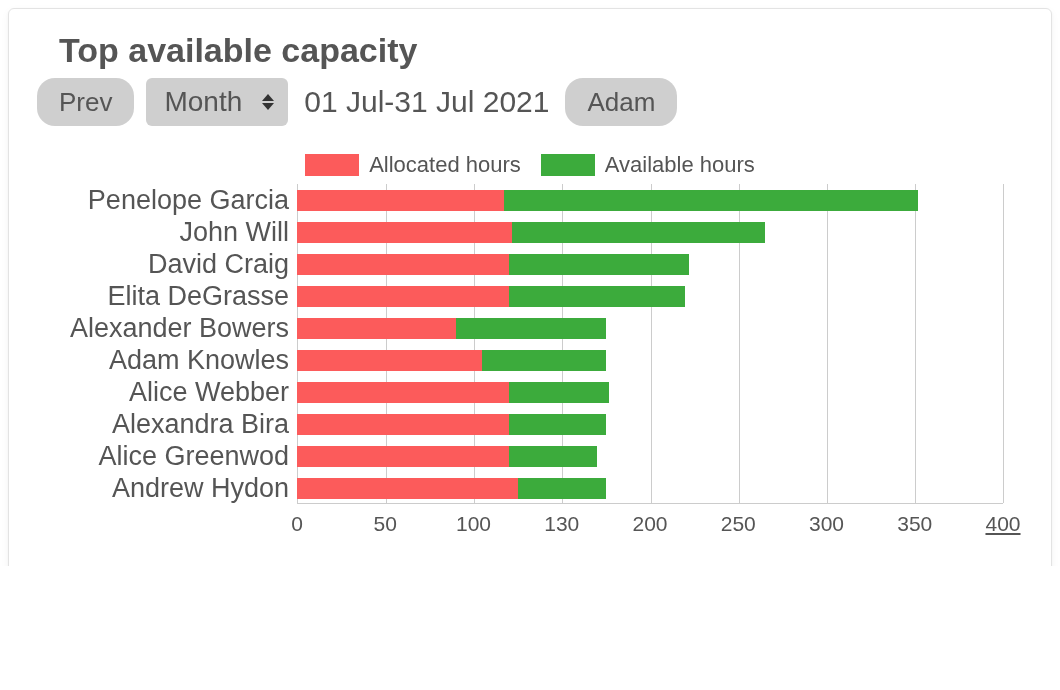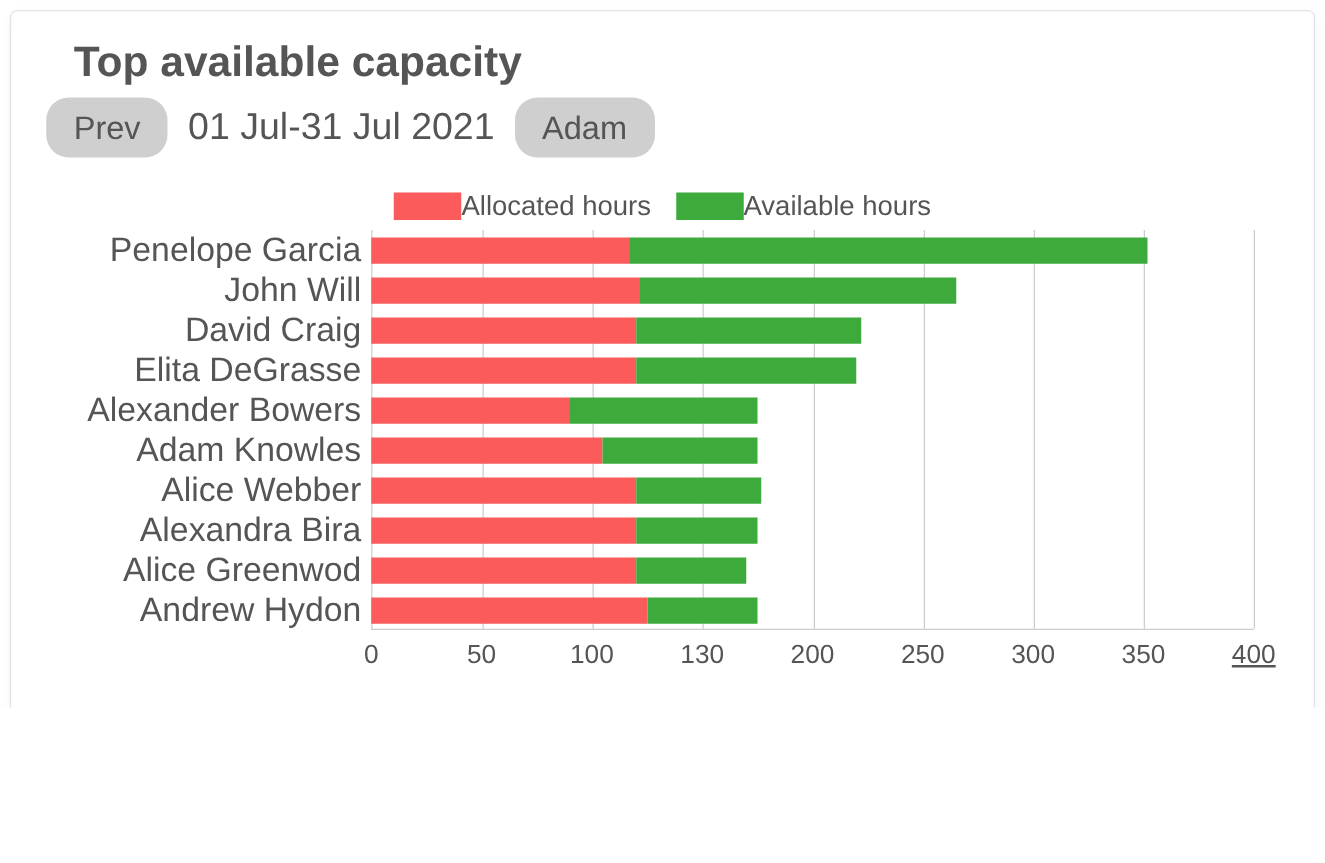--- a/index.html
+++ b/index.html
@@ -96,20 +96,21 @@
     align-items: center;
     justify-content: center;
     gap: 20px;
     margin: 26px 0 6px 0;
     font-size: 22px;
     color: #555;
   }
   .legend-item {
     display: flex;
     align-items: center;
+    gap: 10px;
   }
   .swatch {
     width: 54px;
     height: 22px;
   }
 
   
   .chart {
     position: relative;
     margin: 4px 20px 0 10px;
@@ -205,20 +206,24 @@
 </head>
 <body>
 
 <div class="wrap">
   <div class="card">
     <h1 class="title">Top available capacity</h1>
 
     <div class="controls">
       <button class="btn">Prev</button>
 
+      <div class="select">
+        <span>Month</span>
+        <span class="caret"></span>
+      </div>
 
       <span class="range">01 Jul-31 Jul 2021</span>
 
       <button class="btn">Adam</button>
     </div>
 
     <div class="legend">
       <div class="legend-item">
         <span class="swatch" style="background:#fc5b5b"></span>
         <span>Allocated hours</span>

